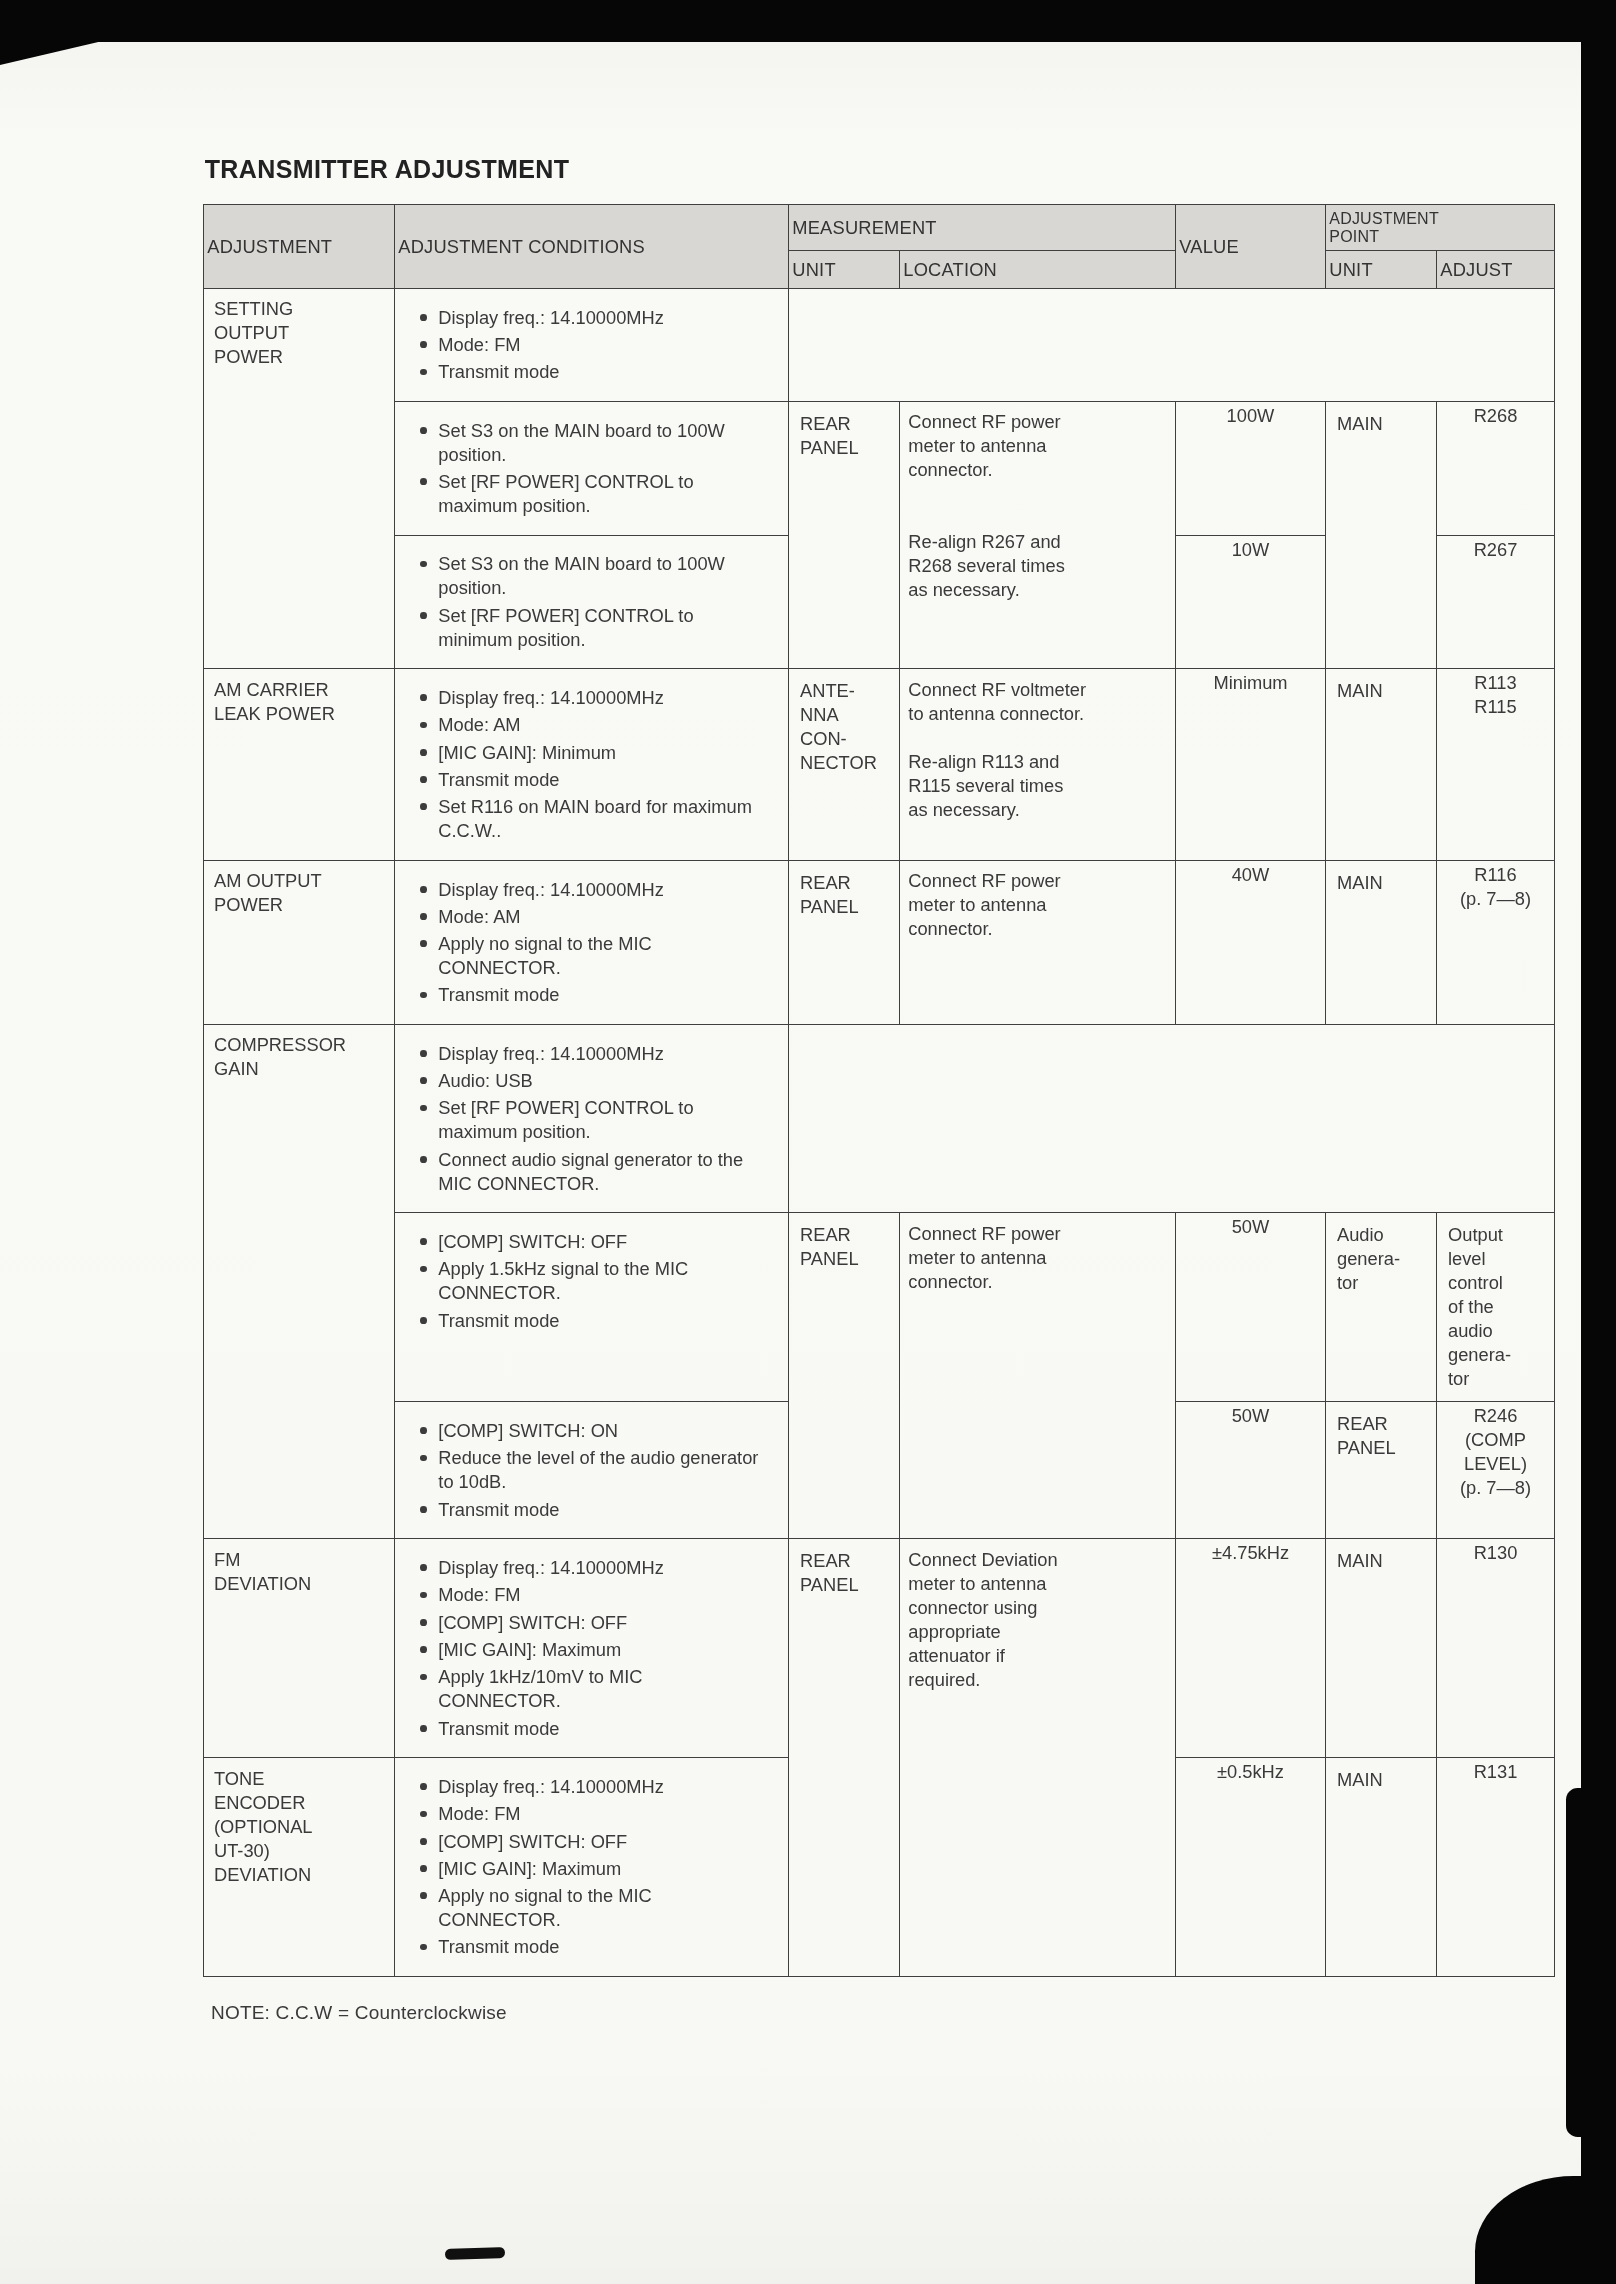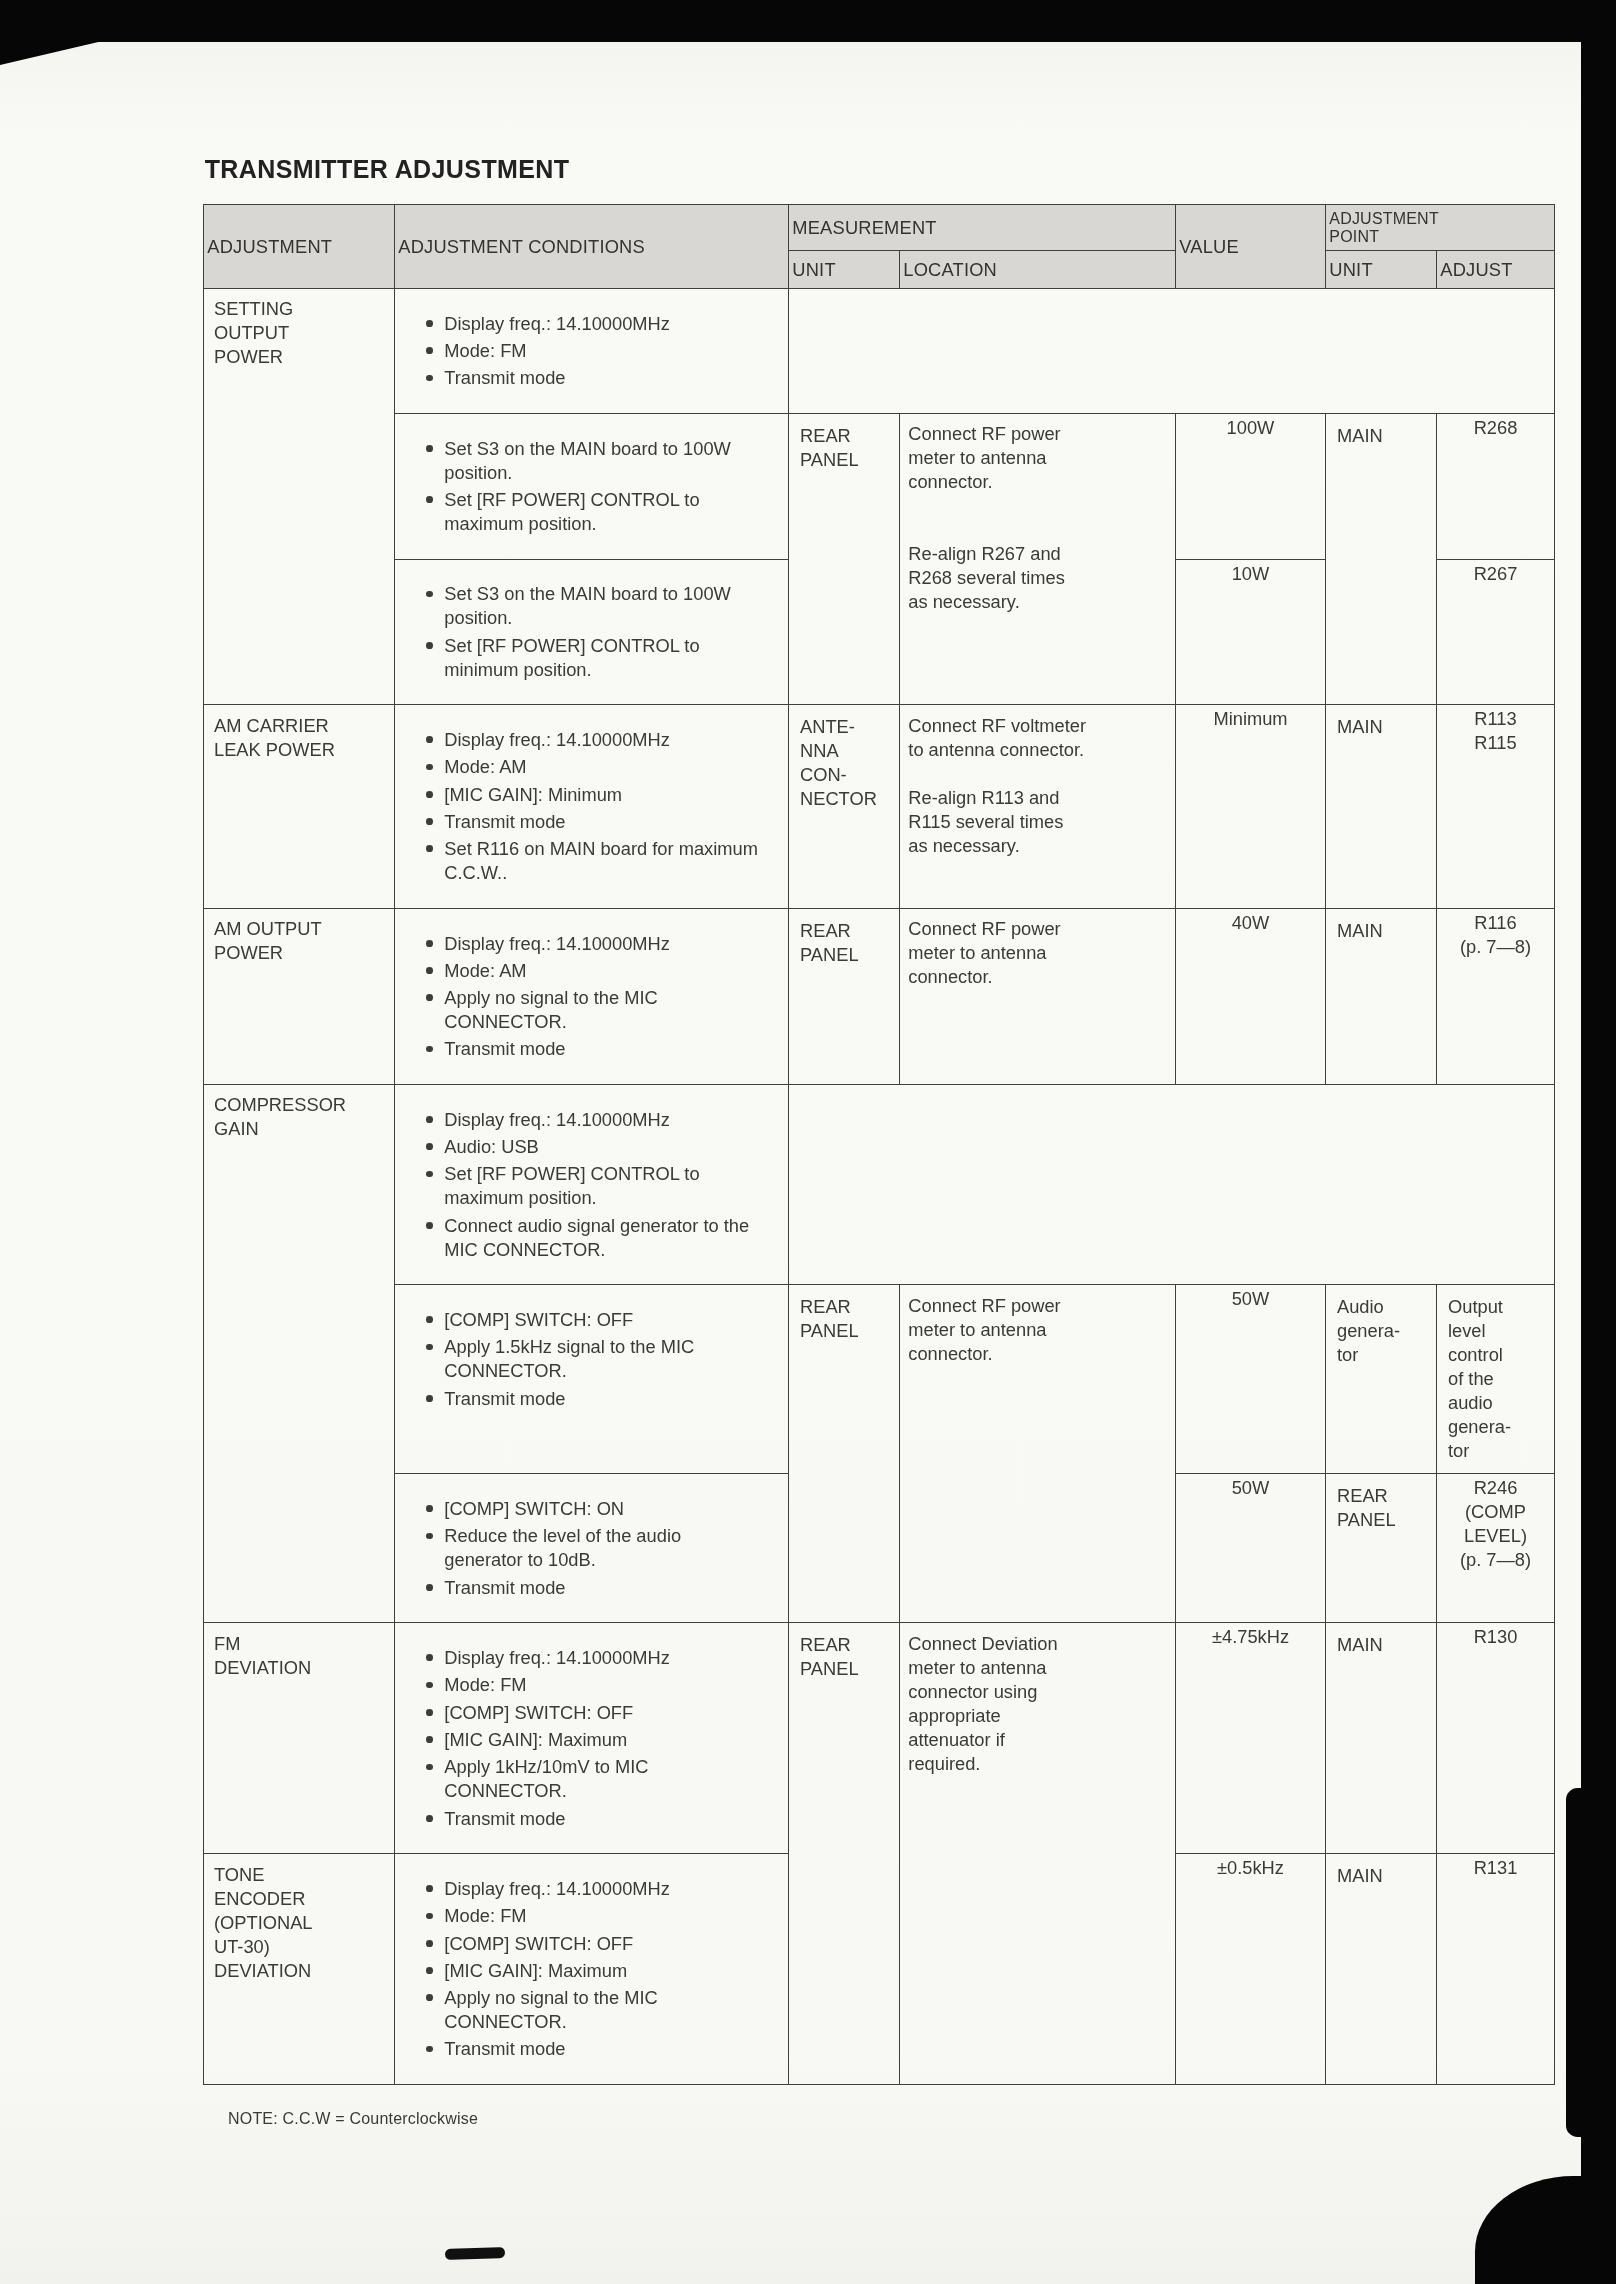--- a/index.html
+++ b/index.html
@@ -53,33 +53,33 @@
     text-align: left;
     vertical-align: middle;
     padding: 5px 3.3px;
     letter-spacing: 0.2px;
   }
   .thead-h { height: 38px; }
   td { padding: 8.3px 8.3px; background: transparent; }
   .pre { white-space: pre-line; }
   .name-cell { padding: 8.3px 10px; }
   .cond-cell { padding: 6.7px 8.3px; }
-  ul.cond { list-style: none; margin: 16px; padding: 0; }
+  ul.cond { list-style: none; margin: 10px; padding: 0; }
   ul.cond li { position: relative; padding-left: 25px; margin: 1.7px 0 3.3px 0; }
   ul.cond li::before {
     content: ""; position: absolute; left: 6.7px; top: 8.3px;
     width: 6.7px; height: 6.7px; border-radius: 50%; background: #3c3c3c;
   }
   .c { }
   .l { text-align: left; }
   .unit-cell { padding: 10px 11px; }
   .val-cell { padding: 2px 5px; text-align: center; }
   .note {
-    margin: 25px 0 0 25px;
-    font-size: 16px; color: #3a3a3a; letter-spacing: 0.2px;
+    margin: 25px 0 0 8px;
+    font-size: 19px; color: #3a3a3a; letter-spacing: 0.2px;
   }
 </style>
 </head>
 <body>
 
 <div class="sheet">
 
   <div class="content">
     <h1 class="page-title">TRANSMITTER ADJUSTMENT</h1>
 

